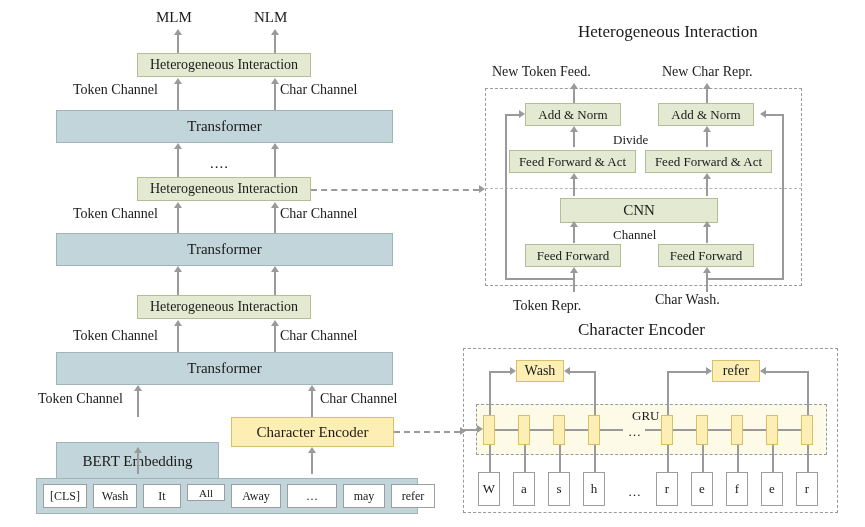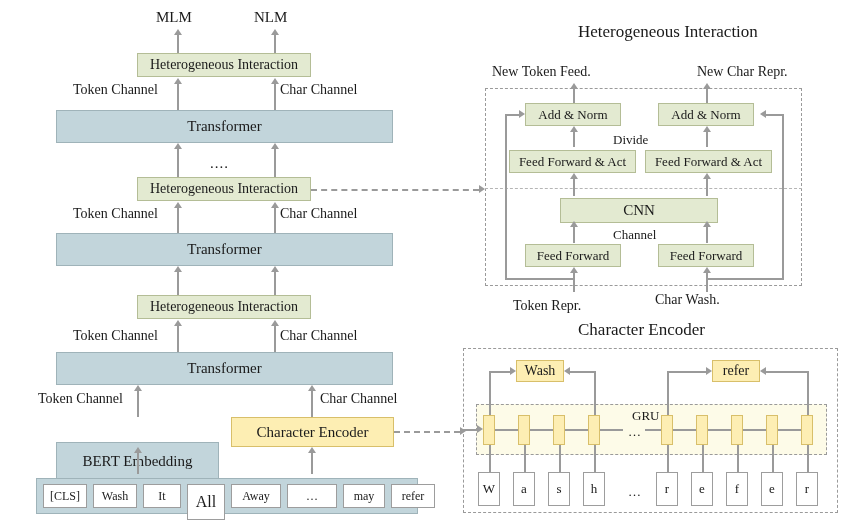--- a/index.html
+++ b/index.html
@@ -134,31 +134,31 @@
 <div class="vline" style="left:137px;top:452px;height:22px;"></div>
 <div class="arrU" style="left:134px;top:447px;"></div>
 <div class="vline" style="left:311px;top:452px;height:22px;"></div>
 <div class="arrU" style="left:308px;top:447px;"></div>
 
 <div class="box blue" style="left:36px;top:478px;width:382px;height:36px;justify-content:flex-start;padding:0 7px;gap:6px;"></div>
 <div id="token-cells" style="position:absolute;left:43px;top:484px;height:24px;display:flex;gap:6px;">
     <div class="white" style="position: relative; box-sizing: border-box; display: flex; align-items: center; justify-content: center; height: 24px; font-size: 12px; width: 44px; white-space: nowrap;">[CLS]</div>
     <div class="white" style="position: relative; box-sizing: border-box; display: flex; align-items: center; justify-content: center; height: 24px; font-size: 12px; width: 44px; white-space: nowrap;">Wash</div>
     <div class="white" style="position: relative; box-sizing: border-box; display: flex; align-items: center; justify-content: center; height: 24px; font-size: 12px; width: 38px; white-space: nowrap;">It</div>
-    <div class="white" style="position: relative; box-sizing: border-box; display: flex; align-items: center; justify-content: center; height: 36px; font-size: 16px; width: 38px; white-space: nowrap;">All</div>
+    <div class="white" style="position: relative; box-sizing: border-box; display: flex; align-items: center; justify-content: center; height: 17px; font-size: 11px; width: 38px; white-space: nowrap;">All</div>
     <div class="white" style="position: relative; box-sizing: border-box; display: flex; align-items: center; justify-content: center; height: 24px; font-size: 12px; width: 50px; white-space: nowrap;">Away</div>
     <div class="white" style="position: relative; box-sizing: border-box; display: flex; align-items: center; justify-content: center; height: 24px; font-size: 12px; width: 50px; white-space: nowrap;">…</div>
     <div class="white" style="position: relative; box-sizing: border-box; display: flex; align-items: center; justify-content: center; height: 24px; font-size: 12px; width: 42px; white-space: nowrap;">may</div>
     <div class="white" style="position: relative; box-sizing: border-box; display: flex; align-items: center; justify-content: center; height: 24px; font-size: 12px; width: 44px; white-space: nowrap;">refer</div>
   </div>
 
 <div class="ttl" style="left:578px;top:22px;">Heterogeneous Interaction</div>
 
 <div class="lbl" style="left:492px;top:65px;font-size:14px;">New Token Feed.</div>
-<div class="lbl" style="left:662px;top:65px;font-size:14px;margin-left:35px;">New Char Repr.</div>
+<div class="lbl" style="left:662px;top:65px;font-size:14px;">New Char Repr.</div>
 
 <div class="dashbox" style="left:485px;top:88px;width:317px;height:198px;"></div>
 
 <div class="dashH" style="left:485px;top:188px;width:317px;border-top:1.5px dashed #b5b5b5;"></div>
 
 <div class="vline" style="left:573px;top:88px;height:18px;"></div>
 <div class="arrU" style="left:570px;top:83px;"></div>
 <div class="vline" style="left:706px;top:88px;height:18px;"></div>
 <div class="arrU" style="left:703px;top:83px;"></div>
 

